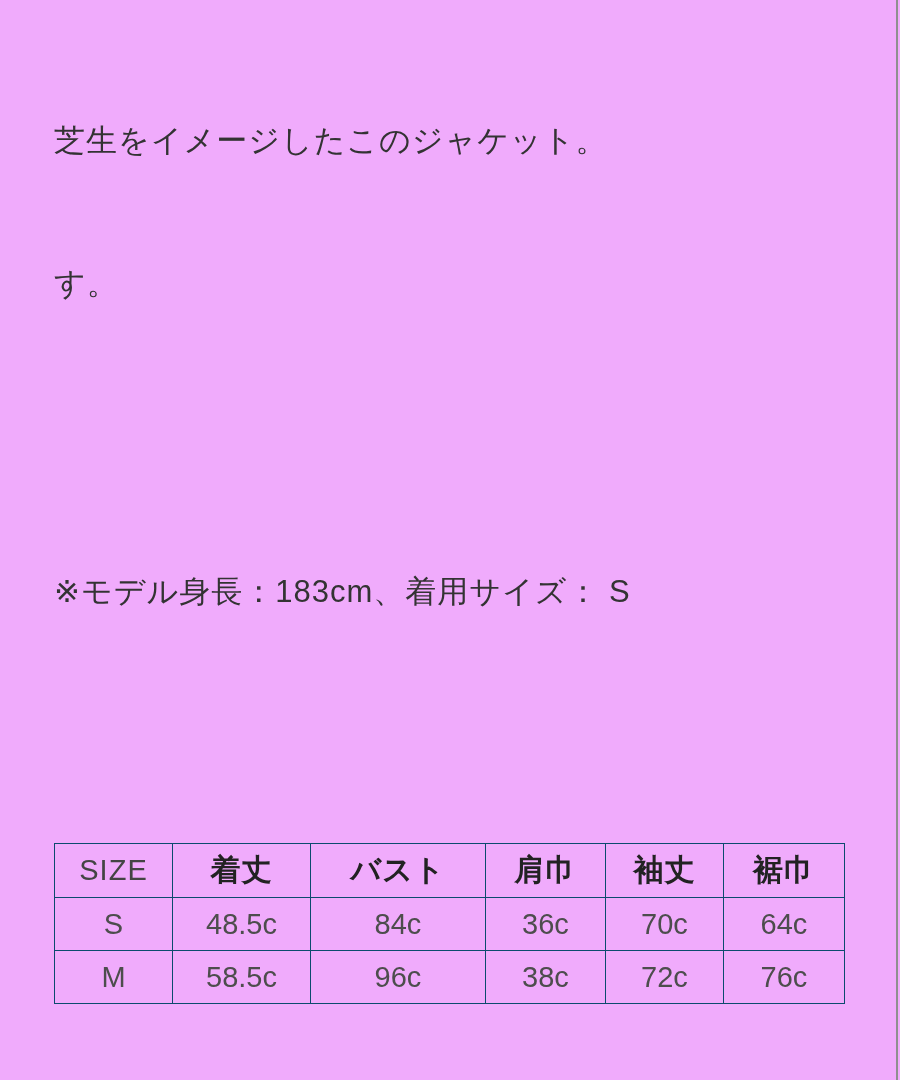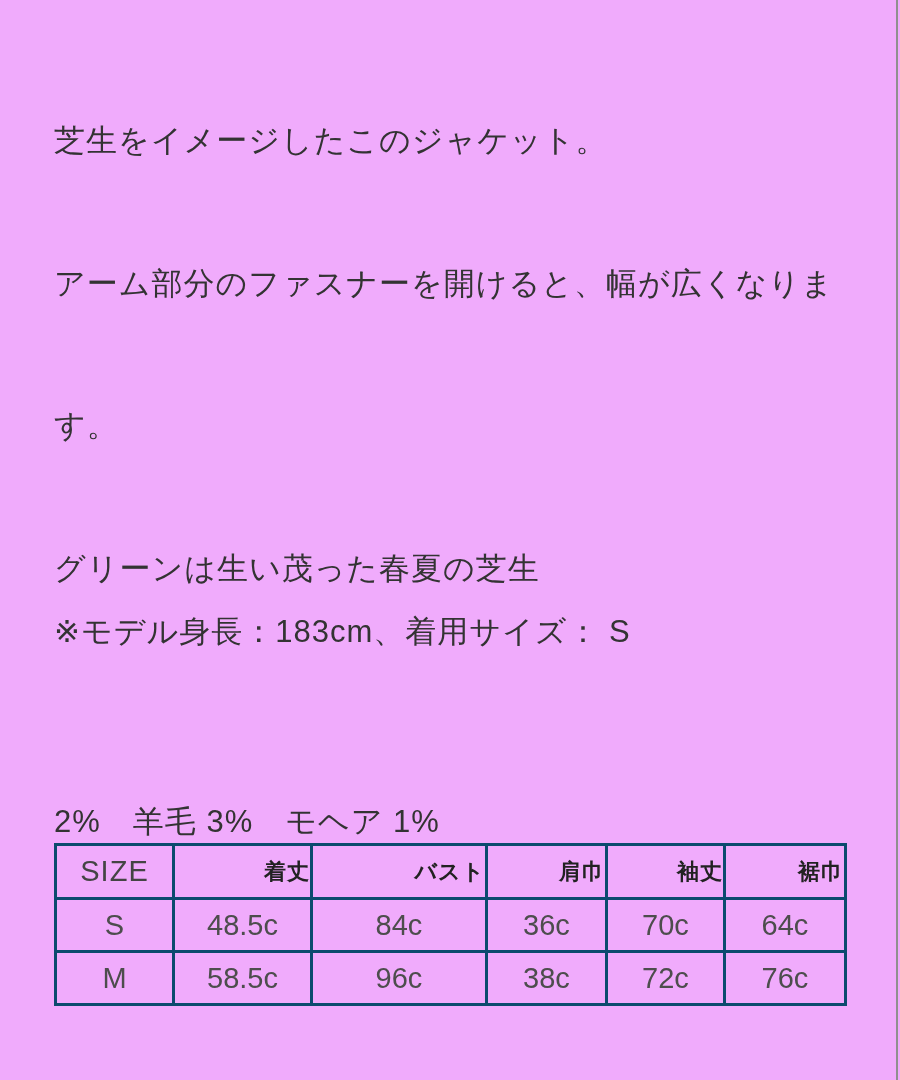--- a/index.html
+++ b/index.html
@@ -24,21 +24,21 @@
     font-size: 31px;
     line-height: 47.5px;
     letter-spacing: 1px;
     color: #333333;
     white-space: pre;
   }
 
   .model-info {
     position: absolute;
     left: 54px;
-    top: 608px;
+    top: 568px;
     width: 800px;
     font-size: 31px;
     line-height: 47.5px;
     letter-spacing: 1px;
     color: #333333;
     white-space: pre;
   }
 
   .materials {
     position: absolute;
@@ -54,33 +54,32 @@
 
   table.size-table {
     position: absolute;
     left: 54px;
     top: 843px;
     width: 790px;
     border-collapse: collapse;
     table-layout: fixed;
   }
   .size-table td, .size-table th {
-    border: 3px solid #0c4a6e;
+    border: 1px solid #0c4a6e;
     text-align: center;
     vertical-align: middle;
     overflow: hidden;
   }
   .size-table thead tr { height: 54px; }
   .size-table tbody tr { height: 53px; }
   .size-table th.jp-header {
     font-weight: bold;
     color: #222222;
-    font-size: 22px;
+    font-size: 30px;
     letter-spacing: 1px;
-    text-align: right;
   }
   .size-table th.size-header {
     font-weight: normal;
     color: #444444;
     font-size: 29px;
     letter-spacing: 1px;
   }
   .size-table td {
     font-weight: normal;
     color: #4d4d4d;
@@ -96,32 +95,29 @@
     background: #8f8f8f;
   }
 </style>
 </head>
 <body>
 
 <div class="page">
 
   <div class="description">
     <div>芝生をイメージしたこのジャケット。</div>
-    <div>アーム部分のファスナーを開けると、幅が広くなりま</div>
     <div>す。</div>
-    <div>グリーンは生い茂った春夏の芝生</div>
     
     
     
   </div>
 
   <div class="model-info">※モデル身長：183cm、着用サイズ： S</div>
 
   <div class="materials">
-    <div>2%　羊毛 3%　モヘア 1%</div>
   </div>
 
   <table class="size-table">
     <colgroup>
       <col style="width:118px">
       <col style="width:138px">
       <col style="width:175px">
       <col style="width:120px">
       <col style="width:118px">
       <col style="width:121px">

